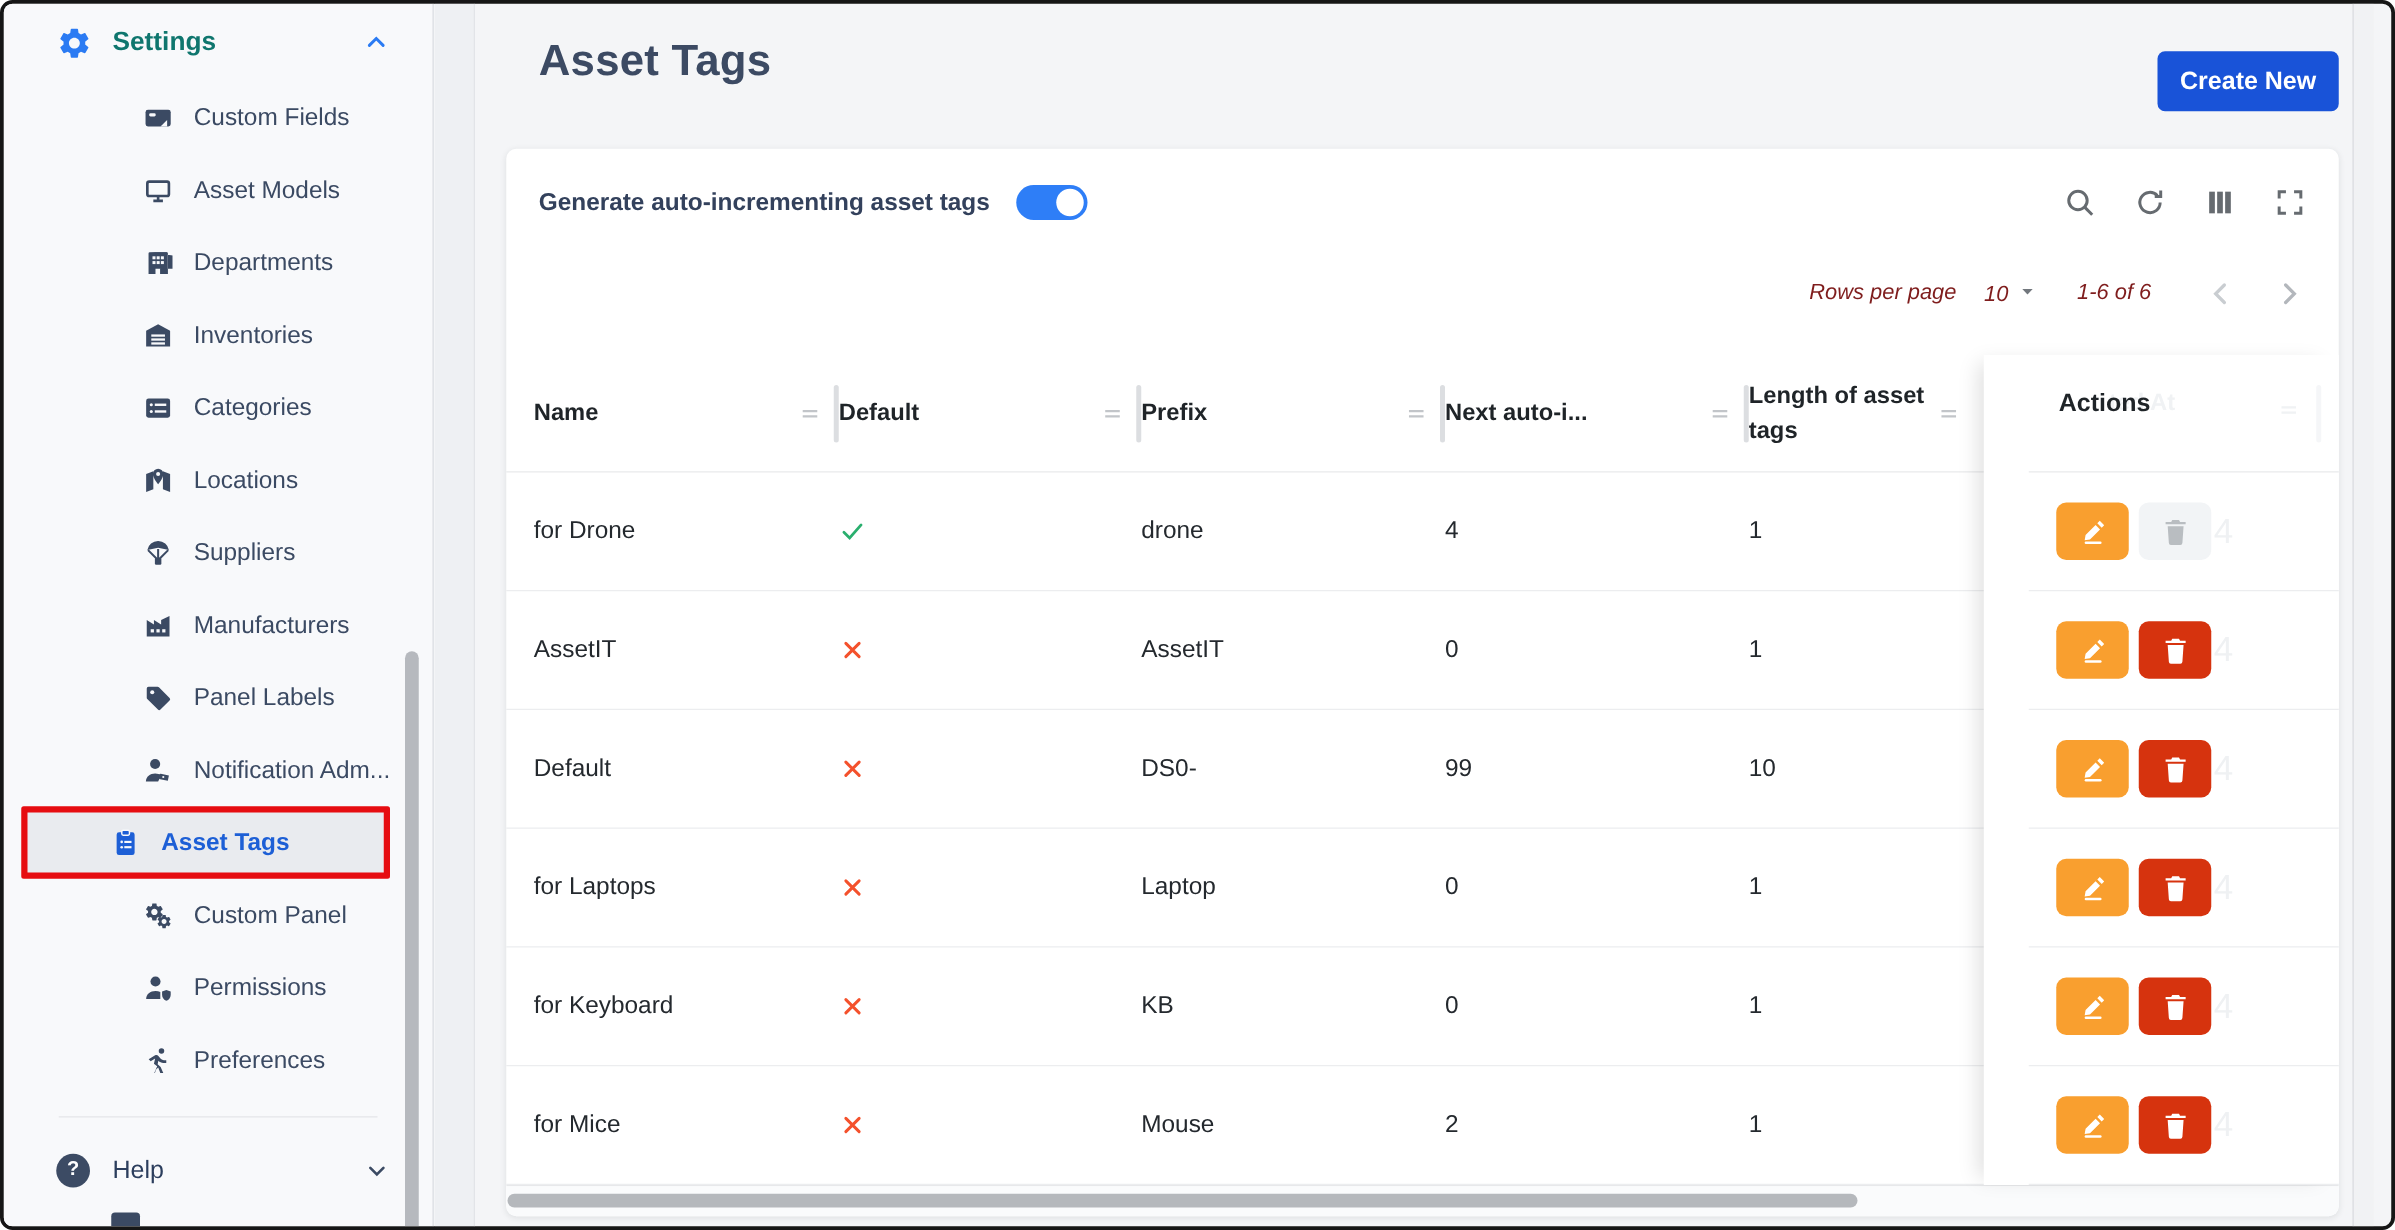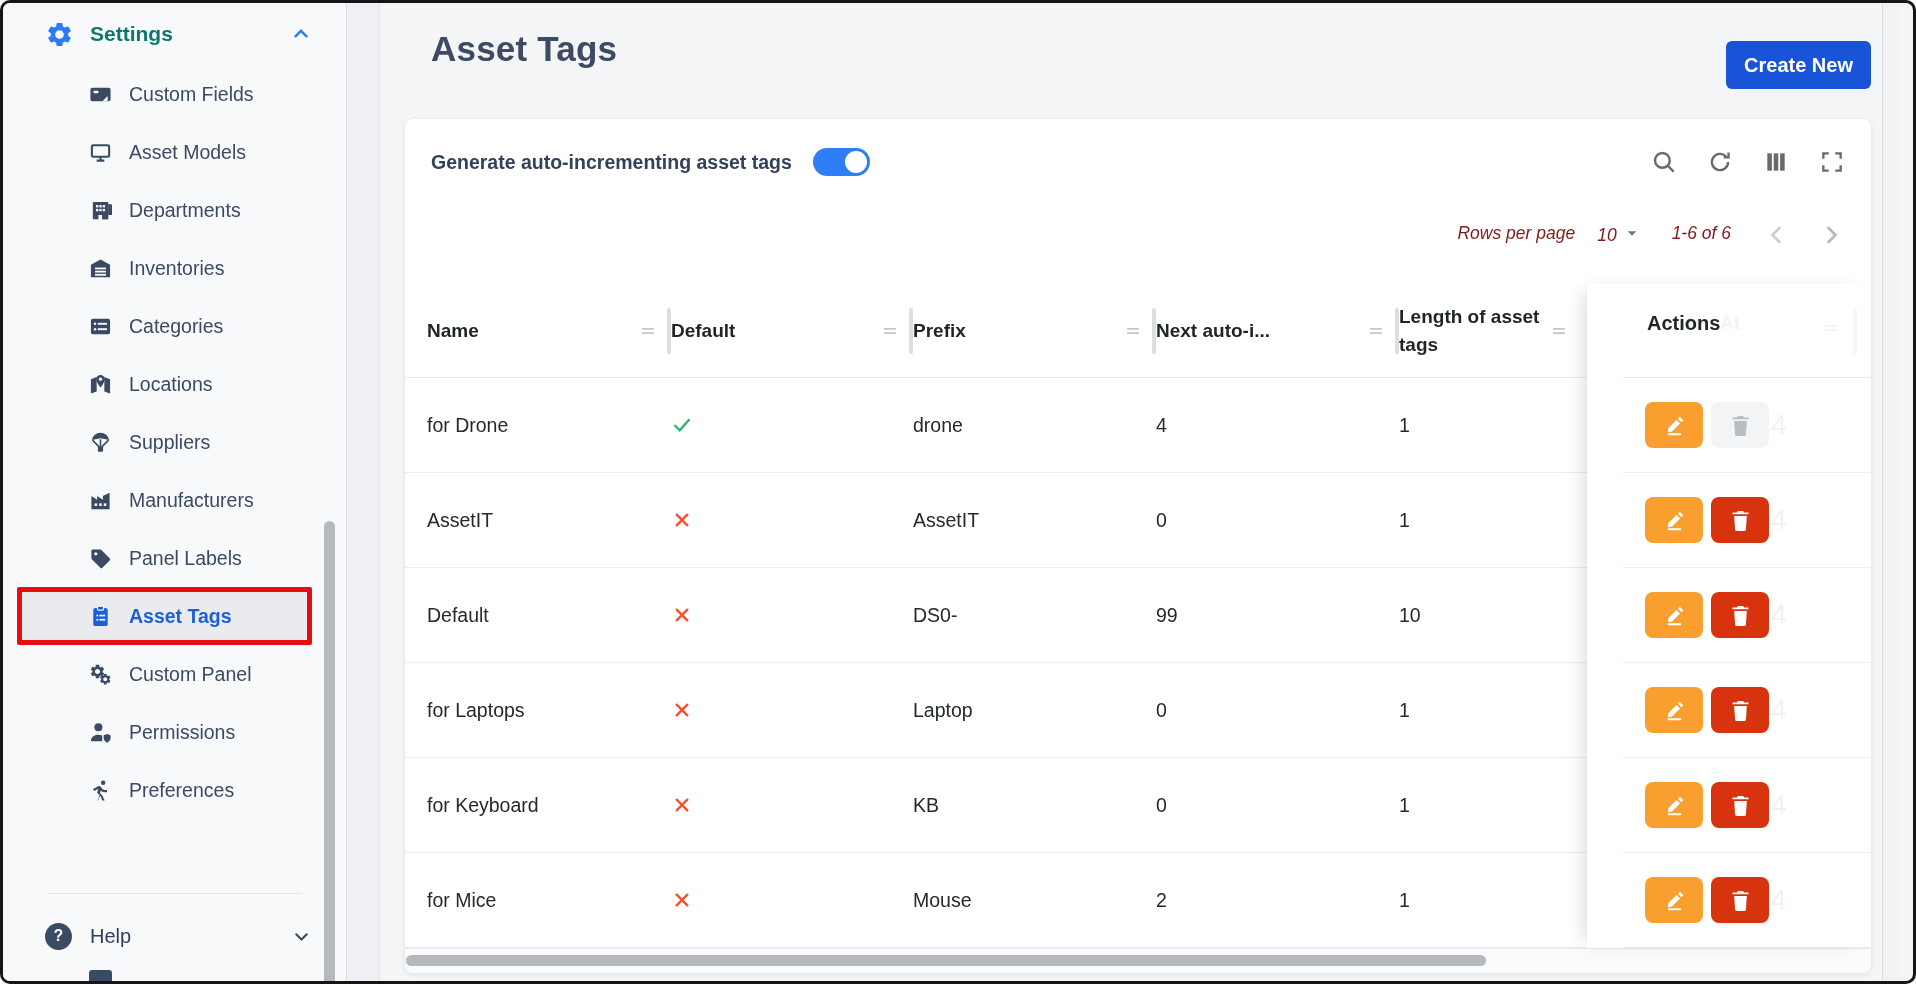--- a/index.html
+++ b/index.html
@@ -9,21 +9,21 @@
 
   
   .sidebar { position:absolute; left:0; top:0; bottom:0; width:344px; background:#f8f9fb;
              border-right:1px solid #d9dce1; overflow:hidden; }
   .side-head { position:absolute; top:10px; left:42px; right:34px; height:42px;
                display:flex; align-items:center; gap:16px; cursor:pointer; }
   .side-head .gear { width:29px; height:29px; }
   .side-head .s-lbl { font-size:21px; font-weight:700; color:#0f766e; }
   .side-head .chev { margin-left:auto; width:22px; height:22px; }
   .nav { position:absolute; top:62px; left:0; right:0; }
-  .nav-item { height:58px; display:flex; align-items:center; gap:17px; padding-left:86px;
+  .nav-item { height:58px; display:flex; align-items:center; gap:17px; padding-left:112px;
               font-size:19.5px; font-weight:500; color:#3b4a63; cursor:pointer; }
   .nav-item .icn { width:23px; height:23px; display:flex; align-items:center; justify-content:center; }
   .nav-item .icn svg { width:23px; height:23px; }
   .nav-item.active { margin:0 34px 0 14px; border:5px solid #e60d11; background:#e9ebef;
                      padding-left:67px; border-radius:2px; color:#1d5fd6; font-weight:600; }
   .side-divider { position:absolute; top:890px; left:44px; right:44px; height:1px; background:#e3e5e9; }
   .help-row { position:absolute; top:906px; left:42px; right:34px; height:54px;
               display:flex; align-items:center; gap:18px; font-size:20px; font-weight:500;
               color:#2c3e5d; cursor:pointer; }
   .q-icon { width:27px; height:27px; border-radius:50%; background:#3c4b64; color:#fff;
@@ -54,21 +54,21 @@
 
   .toolbar { position:absolute; top:30px; right:26px; display:flex; gap:30px; align-items:center; }
   .tb-btn { width:26px; height:26px; background:none; border:none; cursor:pointer; padding:0; }
   .tb-btn svg { width:26px; height:26px; }
 
   .pager { position:absolute; top:104px; right:28px; display:flex; align-items:flex-start;
            font-size:17.5px; color:#7f1d1d;font-style:italic; }
   .pager .rpp-lbl { margin-right:22px; }
   .rpp-select { display:flex; align-items:center; gap:5px; cursor:pointer; margin-right:30px; }
   .rpp-select svg { width:20px; height:20px; }
-  .pager .range { margin-right:34px; }
+  .pager .range { margin-right:44px; }
   .pg-btn { width:24px; height:24px; background:none; border:none; cursor:pointer; padding:0; }
   .pg-btn svg { width:24px; height:24px; }
   .pg-btn + .pg-btn { margin-left:30px; }
 
   
   .thead { position:absolute; top:165px; left:0; right:0; height:94px; border-bottom:1px solid #e9eaec; }
   .hcell { position:absolute; top:0; height:94px; display:flex; align-items:center; }
   .hcell .hlabel { font-size:19px; font-weight:700; color:#1f2428; line-height:1.5; }
   .hctl { margin-left:auto; display:flex; align-items:center; gap:9px; }
   .hctl .drag svg { width:20px; height:20px; display:block; }
@@ -240,20 +240,31 @@
   <div class="nav-item">
     <span class="icn">
             <svg viewBox="0 0 24 24" width="100%" height="100%">
               <path d="M11.6 2.5H4A1.5 1.5 0 0 0 2.5 4v7.6c0 .4.16.78.44 1.06l8.9 8.9a1.5 1.5 0 0 0 2.12 0l7.6-7.6a1.5 1.5 0 0 0 0-2.12l-8.9-8.9a1.5 1.5 0 0 0-1.06-.44z" fill="#3b4a63"></path>
               <circle cx="7.1" cy="7.1" r="1.7" fill="#f8f9fb"></circle>
             </svg>
           </span>
     <span class="lbl">Panel Labels</span>
   </div>
 
+  <div class="nav-item">
+    <span class="icn">
+            <svg viewBox="0 0 24 24" width="100%" height="100%">
+              <circle cx="9.5" cy="6.5" r="4.2" fill="#3b4a63"></circle>
+              <path d="M1.8 21c0-4.2 3.5-6.7 7.7-6.7 2 0 3.8.6 5.1 1.6L12 21z" fill="#3b4a63"></path>
+              <path d="M14.2 14.6l6.8 1.5-.9 4.4-6.5-1.4a1.3 1.3 0 0 1-1-1.5l.3-2a1.3 1.3 0 0 1 1.3-1z" fill="#3b4a63"></path>
+              <circle cx="16.3" cy="17.3" r=".9" fill="#f8f9fb"></circle>
+            </svg>
+          </span>
+    <span class="lbl">Notification Adm...</span>
+  </div>
 
   <div class="nav-item active">
     <span class="icn">
             <svg viewBox="0 0 24 24" width="100%" height="100%">
               <rect x="4.5" y="3" width="15" height="19" rx="2" fill="#1d5fd6"></rect>
               <rect x="8.8" y="1.2" width="6.4" height="4.2" rx="1.2" fill="#1d5fd6" stroke="#f8f9fb" stroke-width="1.2"></rect>
               <g fill="#f8f9fb">
                 <circle cx="8.7" cy="11" r="1.1"></circle>
                 <rect x="10.9" y="10.1" width="6" height="1.8"></rect>
                 <circle cx="8.7" cy="15.4" r="1.1"></circle>

